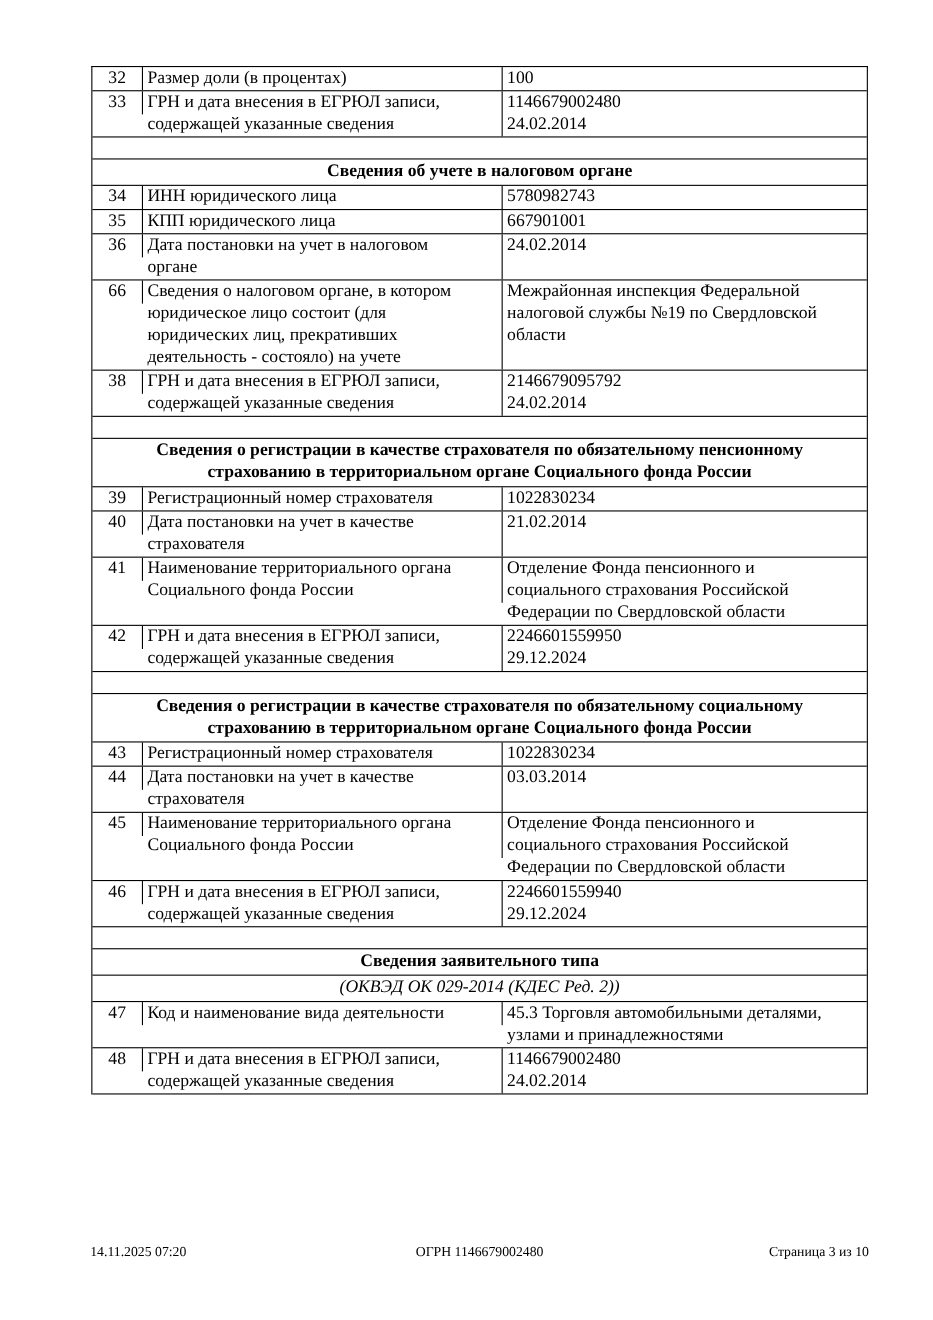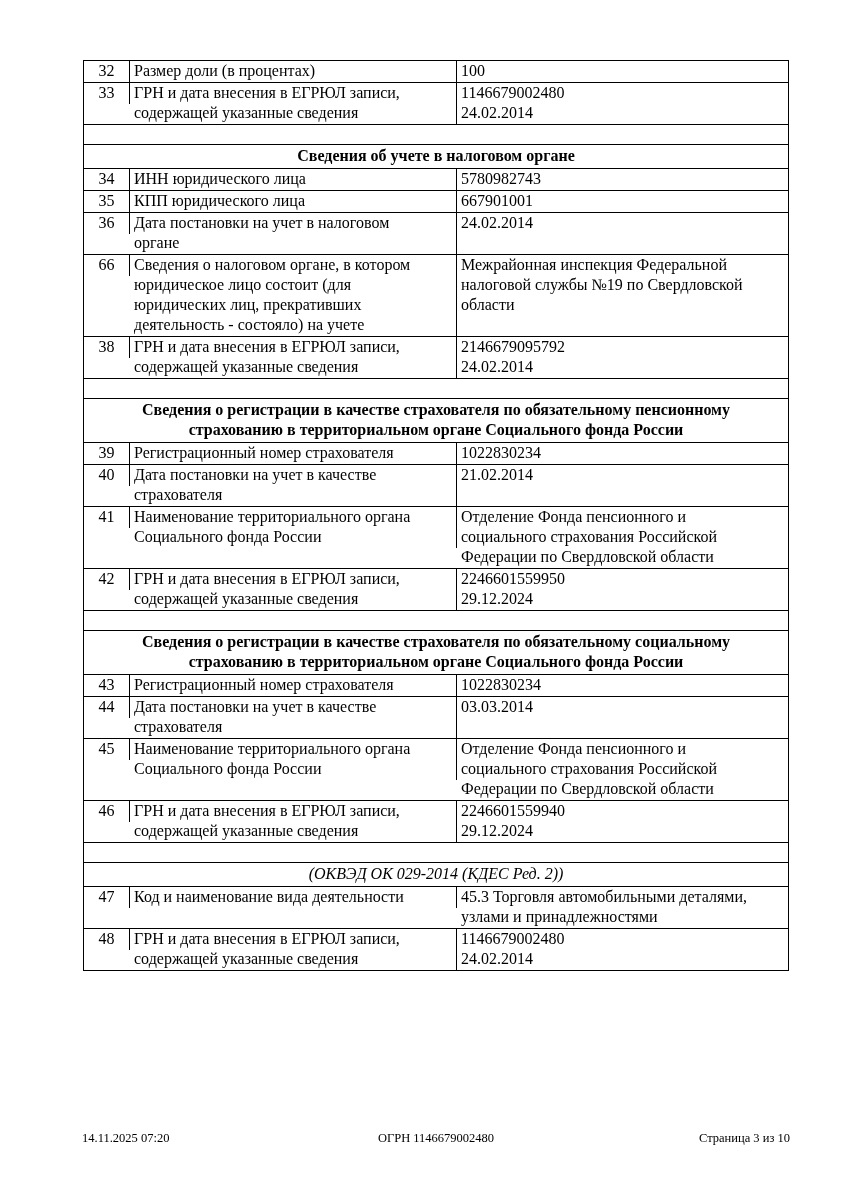--- a/index.html
+++ b/index.html
@@ -204,20 +204,21 @@
 Федерации по Свердловской области</div>
     </div>
     <div class="t-row">
       <div class="cell num">46</div>
       <div class="cell label">ГРН и дата внесения в ЕГРЮЛ записи,
 содержащей указанные сведения</div>
       <div class="cell value">2246601559940
 29.12.2024</div>
     </div>
     <div class="t-row gaprow"></div>
+    <div class="t-row headerrow bold">Сведения заявительного типа</div>
     <div class="t-row headerrow italic">(ОКВЭД ОК 029-2014 (КДЕС Ред. 2))</div>
     <div class="t-row">
       <div class="cell num">47</div>
       <div class="cell label">Код и наименование вида деятельности</div>
       <div class="cell value">45.3 Торговля автомобильными деталями,
 узлами и принадлежностями</div>
     </div>
     <div class="t-row">
       <div class="cell num">48</div>
       <div class="cell label">ГРН и дата внесения в ЕГРЮЛ записи,

